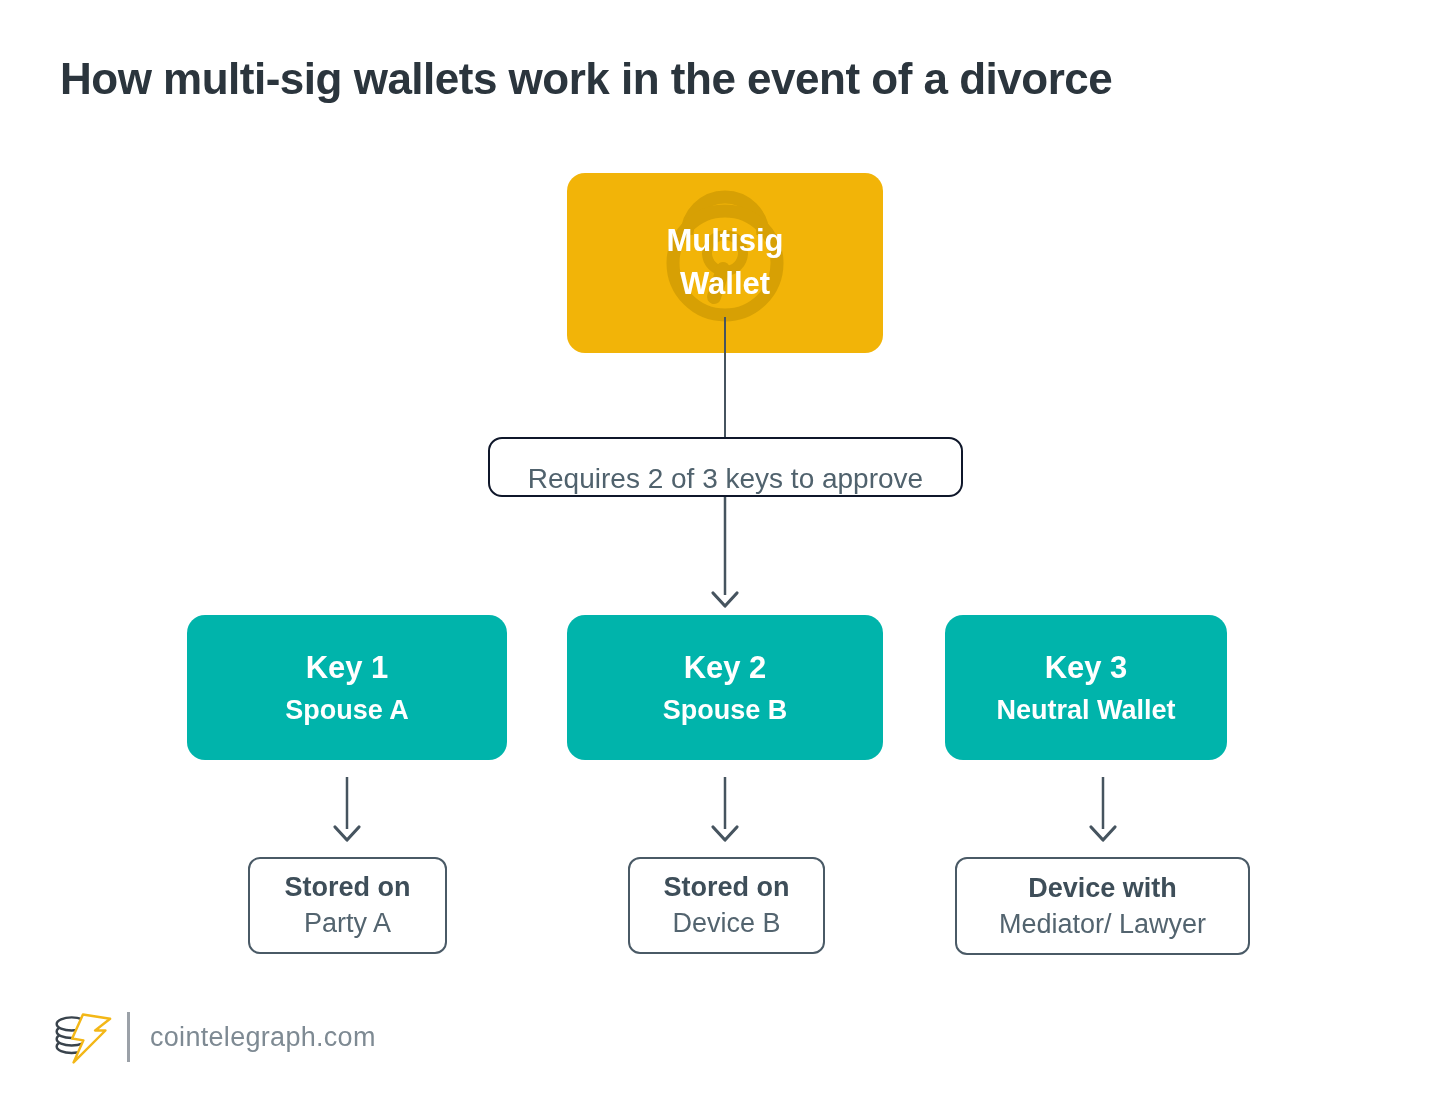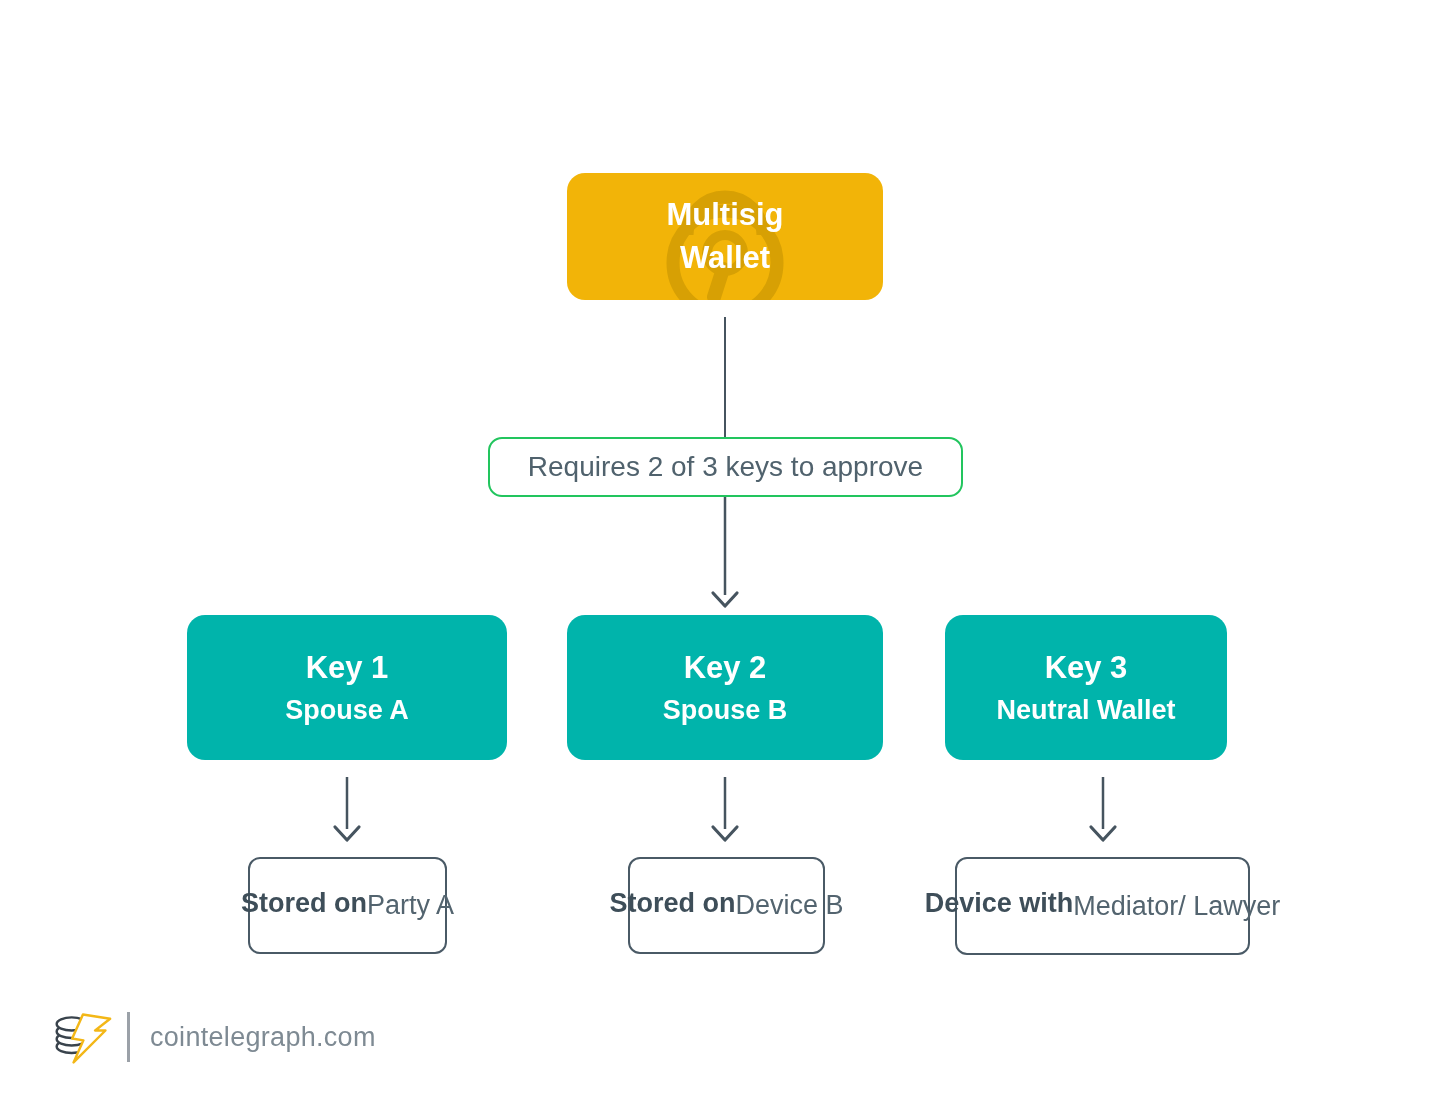--- a/index.html
+++ b/index.html
@@ -18,21 +18,21 @@
     font-size: 44px;
     font-weight: 700;
     letter-spacing: -0.5px;
     color: #2B353D;
     white-space: nowrap;
   }
   
   .root-node {
     position: absolute;
     left: 567px; top: 173px;
-    width: 316px; height: 127px;
+    width: 316px; height: 180px;
     background: #F2B408;
     border-radius: 18px;
     display: flex; align-items: center; justify-content: center;
     overflow: hidden;
   }
   .root-node .watermark {
     position: absolute;
     left: 50%; top: 0;
     transform: translateX(-50%);
     pointer-events: none;
@@ -45,24 +45,24 @@
     font-weight: 700;
     text-align: center;
     line-height: 1.38;
   }
   
   .condition-box {
     position: absolute;
     left: 488px; top: 437px;
     width: 475px; height: 60px;
     background: #ffffff;
-    border: 2px solid #22c55e;
+    border: 2px solid #0f172a;
     border-radius: 14px;
     box-sizing: border-box;
-    display: flex; align-items: center; justify-content: center;
+    display: flex; align-items: flex-end; justify-content: center;
   }
   .condition-box span {
     font-size: 28px;
     color: #50626D;
     white-space: nowrap;
   }
   
   .key-node {
     position: absolute;
     top: 615px;
@@ -80,21 +80,21 @@
   #key-1 { left: 567px; width: 316px; }
   #key-2 { left: 945px; width: 282px; }
   
   .storage-box {
     position: absolute;
     top: 857px;
     background: #ffffff;
     border: 2px solid #4A5A66;
     border-radius: 12px;
     box-sizing: border-box;
-    display: flex; flex-direction: row;
+    display: flex; flex-direction: column;
     align-items: center; justify-content: center;
     text-align: center;
   }
   .storage-box .storage-title { font-size: 27px; font-weight: 700; color: #3E4E59; margin-bottom: 5px; white-space: nowrap; }
   .storage-box .storage-subtitle { font-size: 27px; font-weight: 400; color: #53646F; white-space: nowrap; }
   #storage-0 { left: 248px; width: 199px; height: 97px; }
   #storage-1 { left: 628px; width: 197px; height: 97px; }
   #storage-2 { left: 955px; width: 295px; height: 98px; }
   
   .vline {
@@ -117,20 +117,21 @@
     font-size: 27px;
     color: #7E8A93;
     letter-spacing: 0.3px;
   }
 </style>
 </head>
 <body>
 
 <div class="canvas">
 
+  <div class="title">How multi-sig wallets work in the event of a divorce</div>
 
   <div class="root-node">
     <svg class="watermark" width="200" height="160" viewBox="0 0 200 160" fill="none">
       <path d="M 62 62 A 38 38 0 1 1 138 62" stroke="#D7A004" stroke-width="13"></path>
       <circle cx="100" cy="90" r="52" stroke="#D7A004" stroke-width="13"></circle>
       <circle cx="100" cy="80" r="18" stroke="#D7A004" stroke-width="10"></circle>
       <path d="M 98 96 L 89 124" stroke="#D7A004" stroke-width="14" stroke-linecap="round"></path>
     </svg>
     <div class="root-label">
       <div>Multisig</div>

